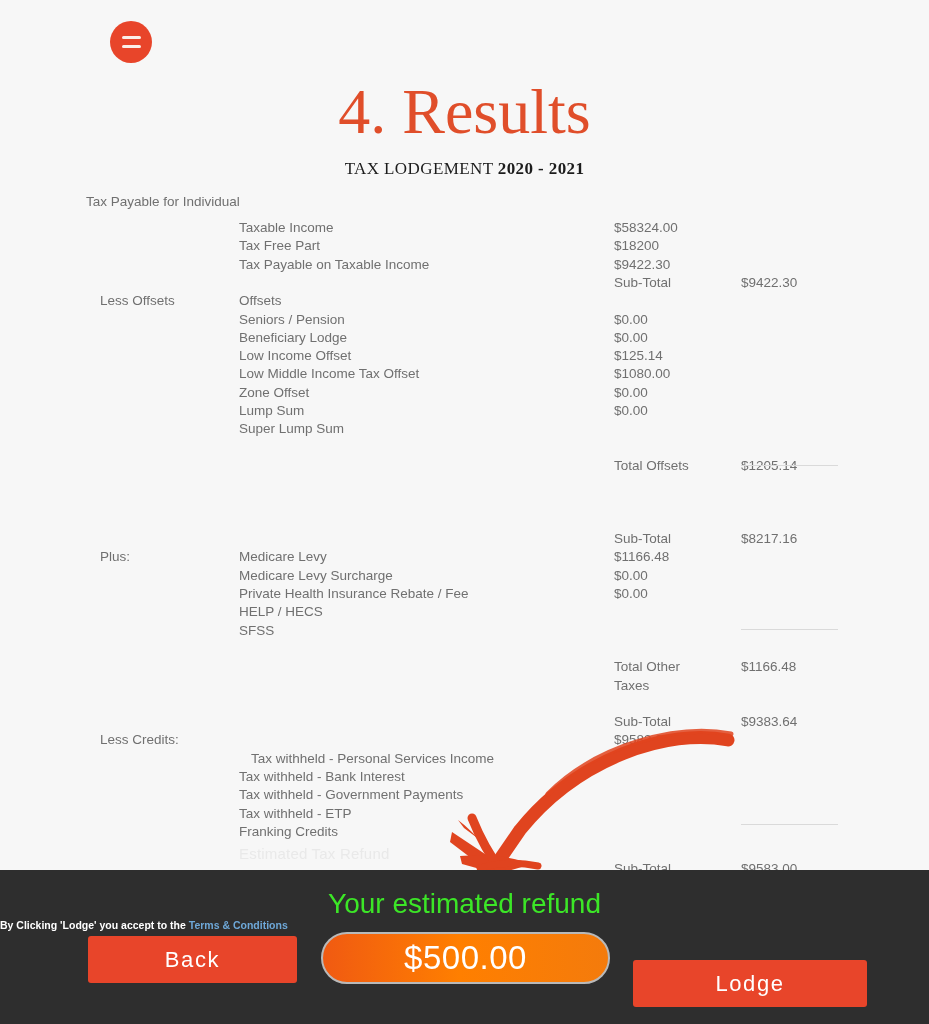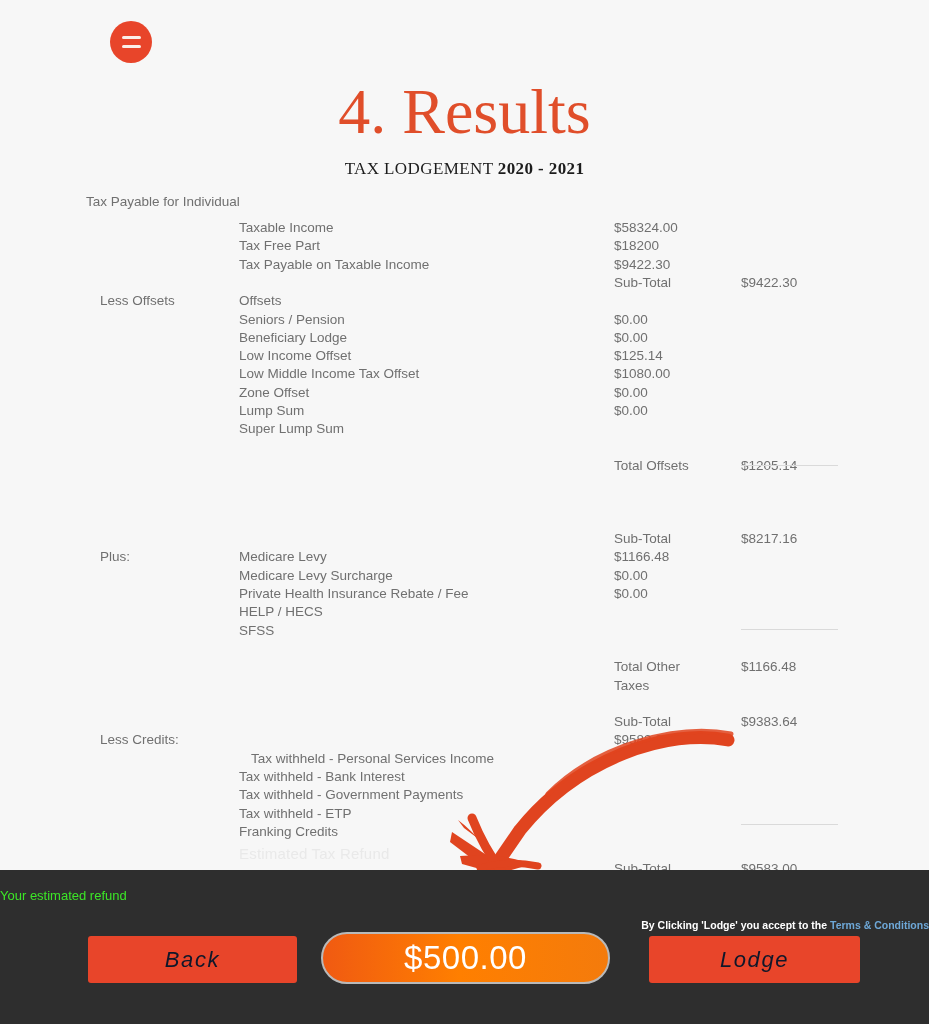--- a/index.html
+++ b/index.html
@@ -66,37 +66,37 @@
     width:320px; height:160px; pointer-events:none;
   }
 
   
   .bottom-bar{
     position:absolute; left:0; bottom:0; width:929px; height:154px;
     background:#2e2e2e;
   }
   .refund-caption{
     position:absolute; top:18px; left:0; width:100%;
-    text-align:left; color:#3ce627; font-size:13px;
+    text-align:center; color:#3ce627; font-size:28px;
   }
   .terms-line{
     position:absolute; top:49px; left:0; width:100%;
-    text-align:right; color:#ffffff; font-size:10.5px; font-weight:700;
+    text-align:left; color:#ffffff; font-size:10.5px; font-weight:700;
   }
   .terms-link{ color:#6ea8d8; font-weight:700; cursor:pointer; }
 
   .btn{
     position:absolute; top:66px; height:47px;
-    background:#e8452a; color:#0f172a;
+    background:#e8452a; color:#ffffff;
     border:none; border-radius:3px; cursor:pointer;
     font-family:"Liberation Sans", sans-serif;
-    font-size:22px; letter-spacing:1.6px;font-style:italic;
+    font-size:22px; letter-spacing:1.6px;
   }
   .btn-back{ left:88px;  width:209px; }
-  .btn-lodge{ left:649px; width:211px; }
+  .btn-lodge{ left:633px; width:234px;margin-top:24px; }
 
   .refund-pill{
     position:absolute; top:62px; left:321px;
     width:289px; height:52px; border-radius:26px;
     background:linear-gradient(to right,#f05a12 0%,#ff7f00 48%,#f47b0c 100%);
     border:2px solid #b9b9b9; cursor:pointer;
     color:#ffffff; font-size:33px; letter-spacing:.5px;
     display:flex; align-items:center; justify-content:center;
     font-family:"Liberation Sans", sans-serif;
   }

